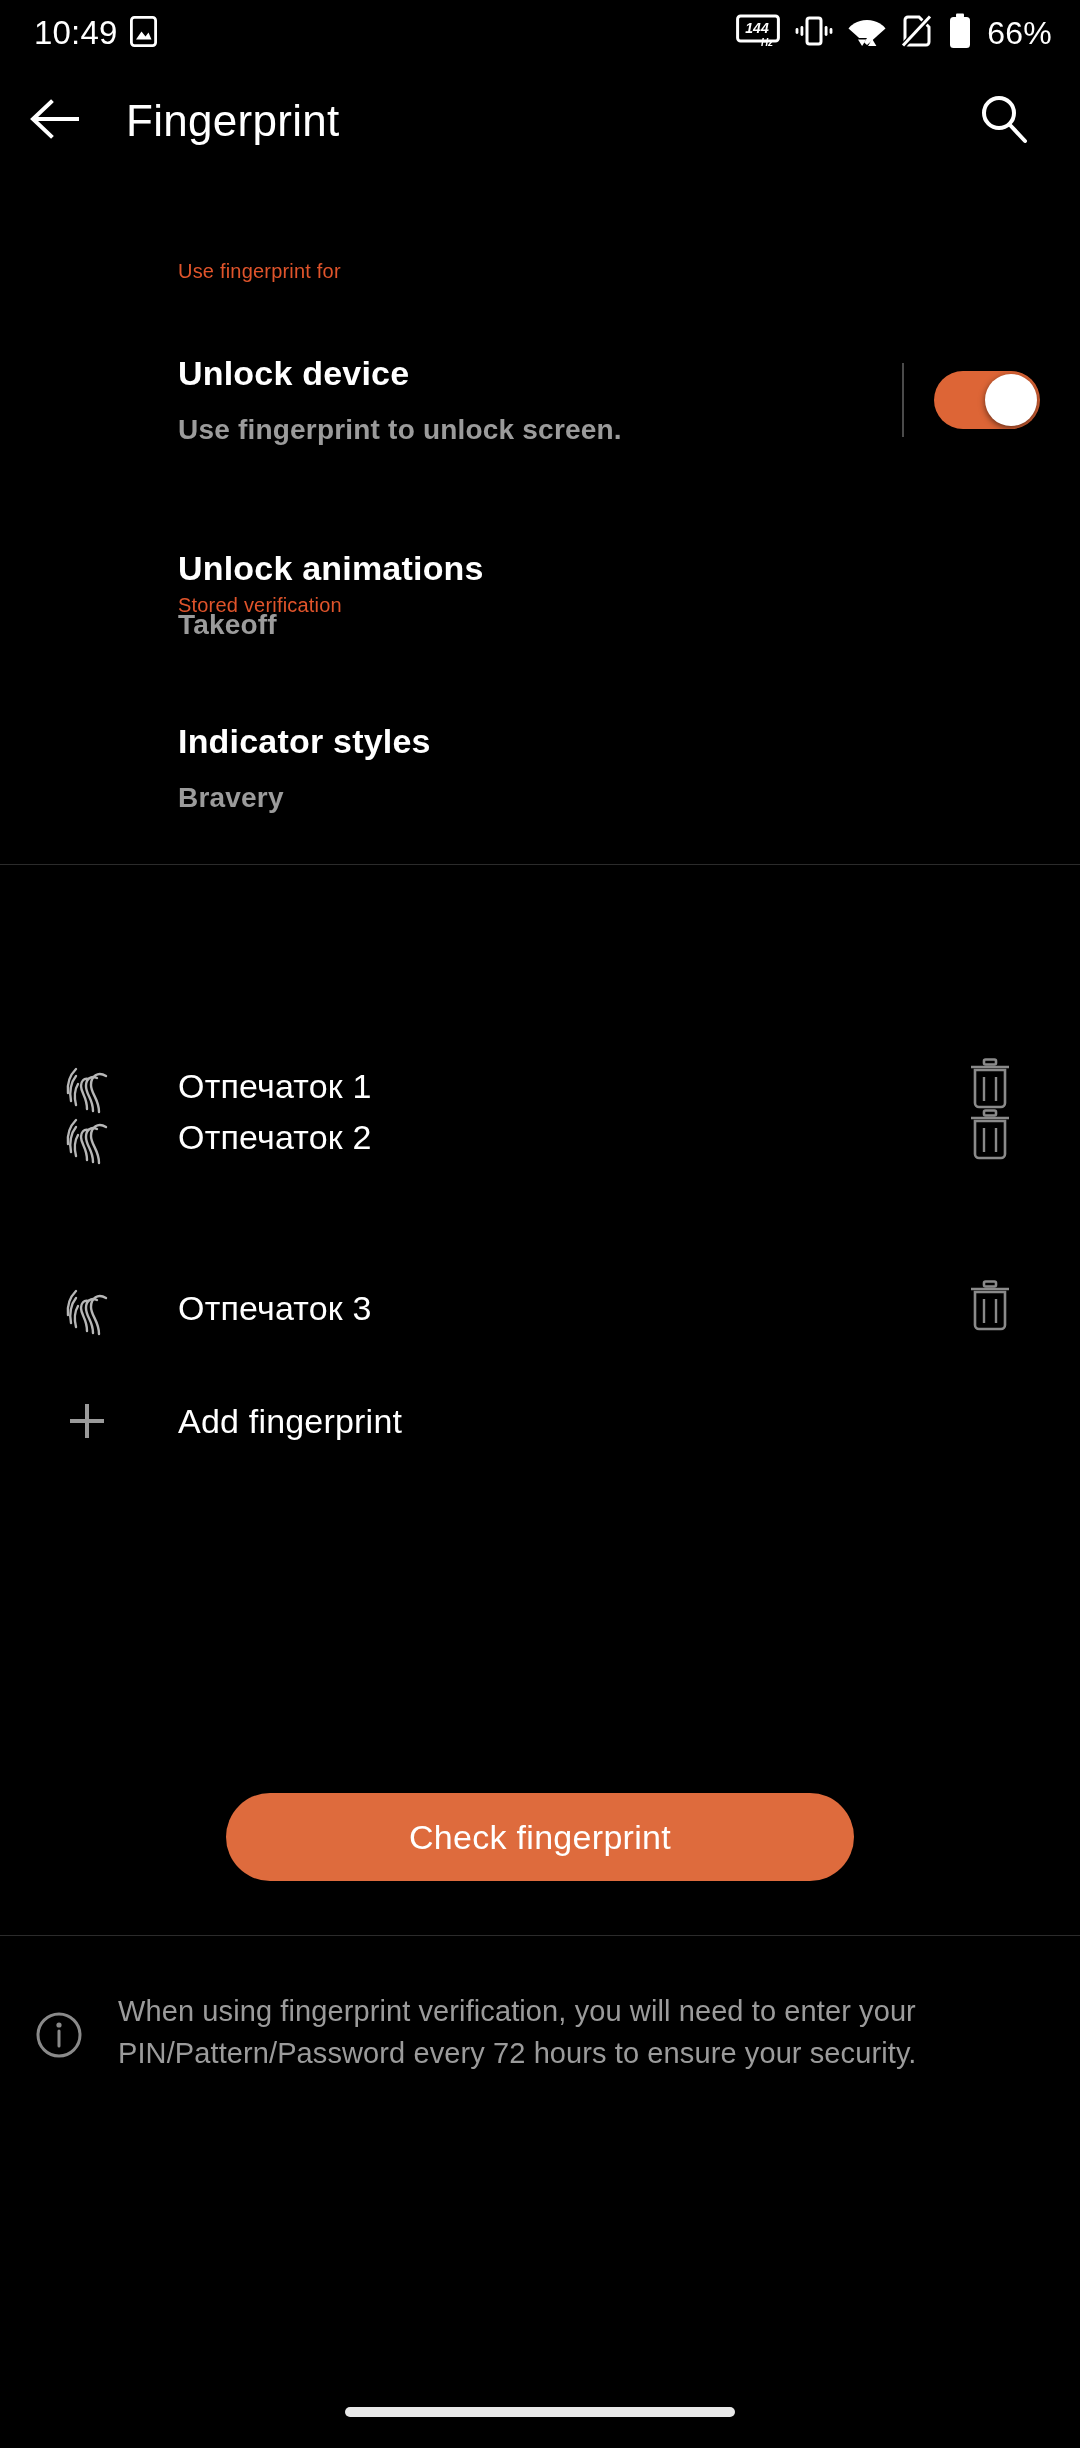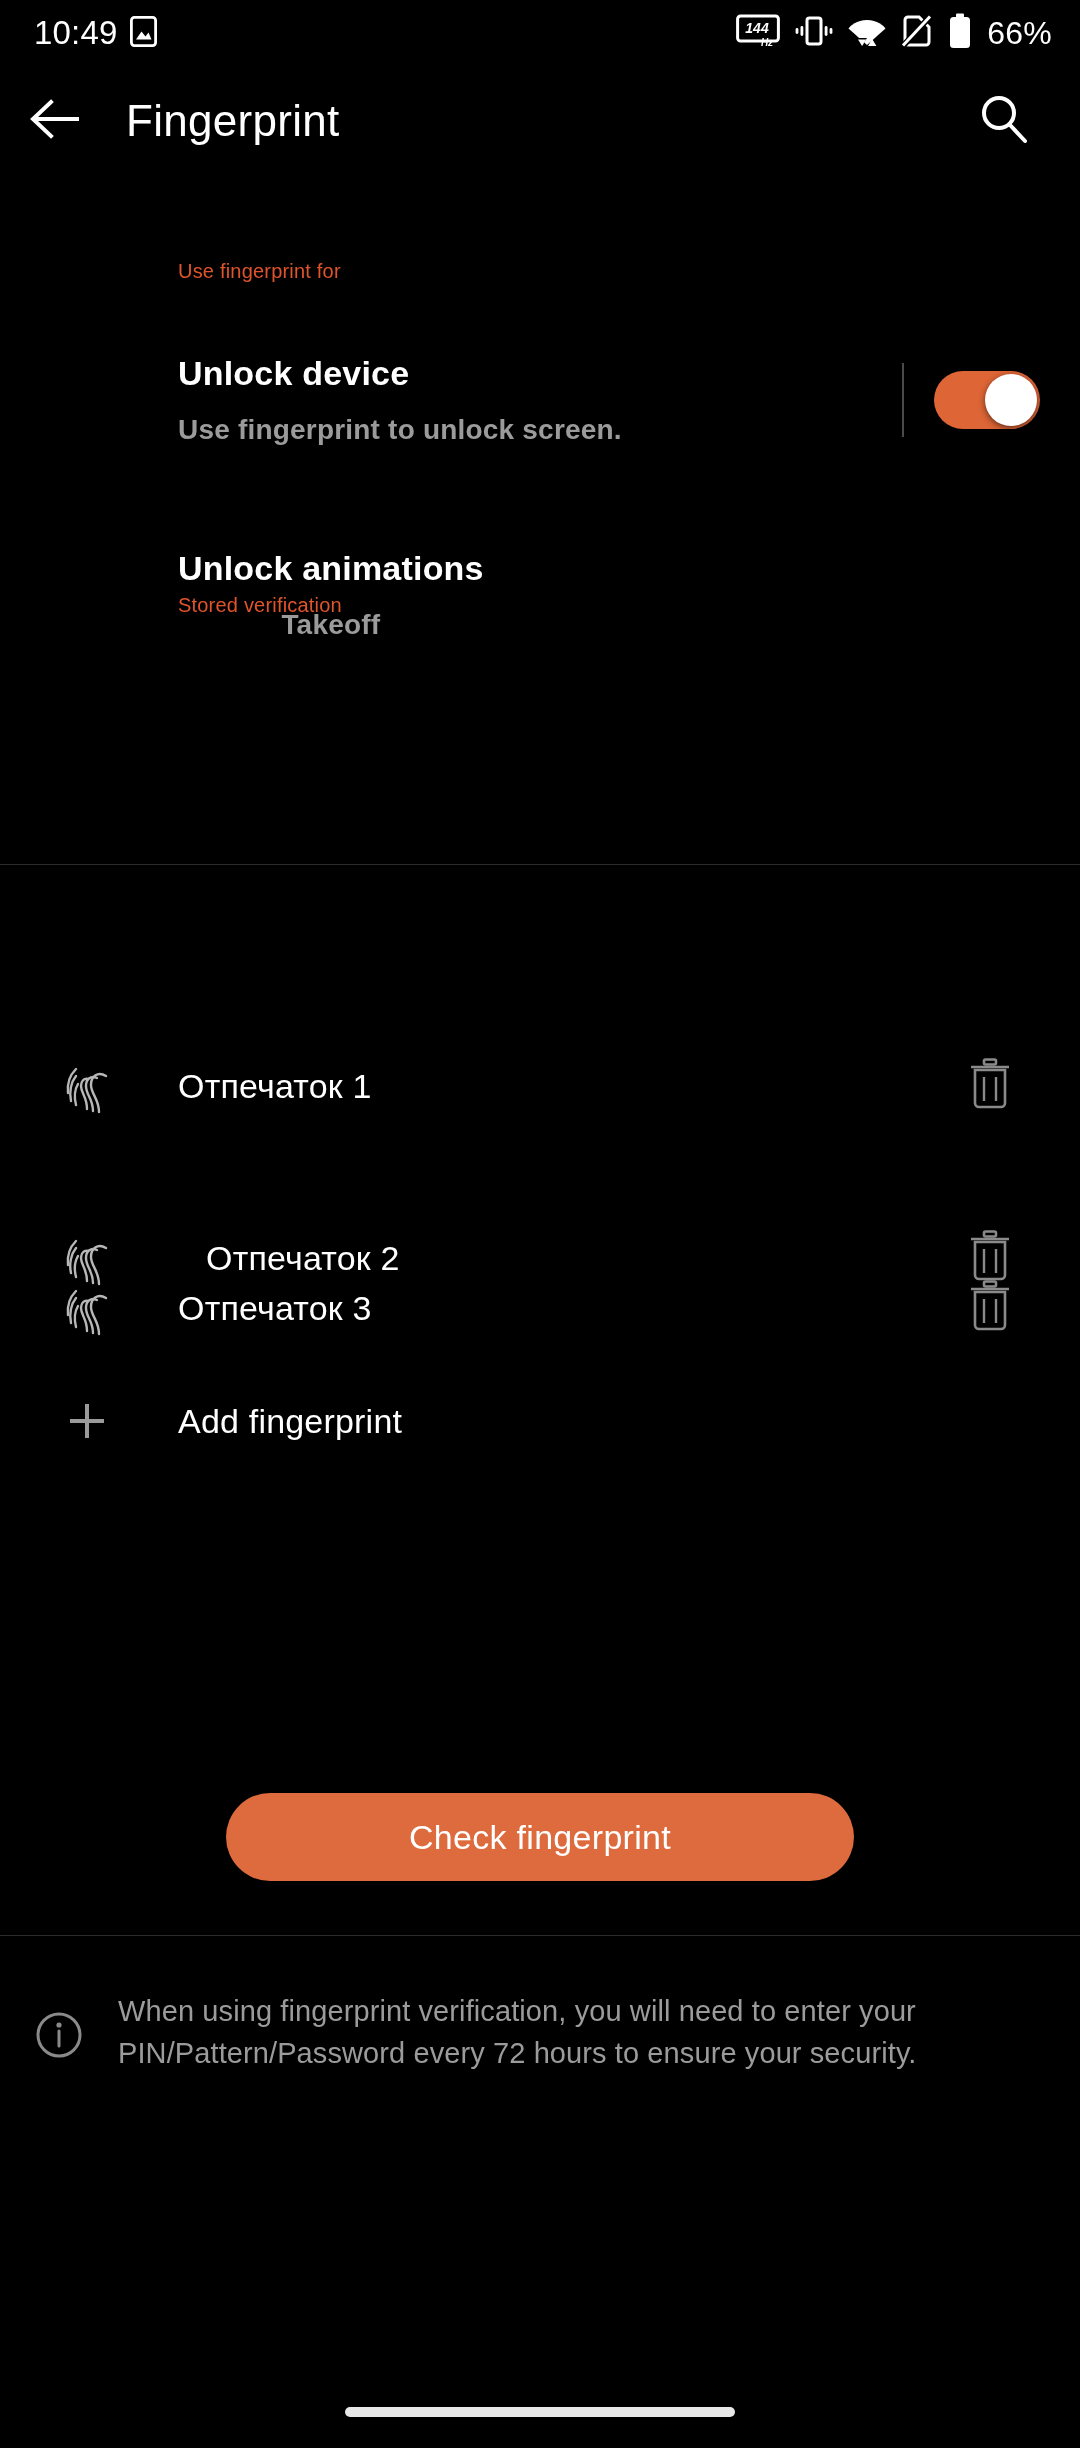--- a/index.html
+++ b/index.html
@@ -39,21 +39,21 @@
   #sec1head { position:absolute; top:260px; left:0; }
   #sec2head { position:absolute; top:594px; left:0; }
 
   
   .row {
     position:absolute; left:0; width:1080px;
     display:flex; align-items:center;font-weight:bold;
   }
   .row-text { padding-left:178px; }
   .row-title { color:#ffffff; font-size:34px; line-height:42px; letter-spacing:0.2px; }
-  .row-sub { color:#9b9b9b; font-size:28px; line-height:36px; margin-top:18px; letter-spacing:0.2px;text-align:center; }
+  .row-sub { color:#9b9b9b; font-size:28px; line-height:36px; margin-top:18px; letter-spacing:0.2px; }
 
   
   .toggle-wrap { position:absolute; right:40px; top:50%; transform:translateY(-50%);
                  display:flex; align-items:center; gap:30px; }
   .tg-divider { width:2px; height:74px; background:#4a4a4a; }
   .toggle {
     width:106px; height:58px; border-radius:29px; background:#dd6536;
     position:relative; box-shadow:0 2px 5px rgba(0,0,0,0.5);
   }
   .toggle .thumb {
@@ -187,20 +187,26 @@
     </div>
   </div>
 
   <div class="row" style="top:540px; height:110px;">
     <div class="row-text">
       <div class="row-title">Unlock animations</div>
       <div class="row-sub">Takeoff</div>
     </div>
   </div>
 
+  <div class="row" style="top:713px; height:110px;">
+    <div class="row-text">
+      <div class="row-title">Indicator styles</div>
+      <div class="row-sub">Bravery</div>
+    </div>
+  </div>
 
   <div class="hr" style="top:864px;"></div>
 
   <div class="sec-head" id="sec2head">Stored verification</div>
 
   <div class="fp-row" style="top:1030px;">
     <div class="fp-icon">
       <svg width="50" height="62" viewBox="0 0 50 62">
         <g fill="none" stroke="#b7b7b7" stroke-width="2.4" stroke-linecap="round">
           <path d="M25 54 C25 42 19 38 19 31 C19 26 22 23 26 24"></path>
@@ -219,21 +225,21 @@
           <rect x="17" y="1.5" width="12" height="5" rx="1.5" fill="none" stroke="#8a8a8a" stroke-width="2.6"></rect>
           <line x1="4" y1="9" x2="42" y2="9" stroke="#8a8a8a" stroke-width="2.6"></line>
           <path d="M8 12 h30 v33 a4 4 0 0 1 -4 4 h-22 a4 4 0 0 1 -4 -4 Z" fill="none" stroke="#8a8a8a" stroke-width="2.6"></path>
           <line x1="17" y1="19" x2="17" y2="43" stroke="#8a8a8a" stroke-width="2.4"></line>
           <line x1="29" y1="19" x2="29" y2="43" stroke="#8a8a8a" stroke-width="2.4"></line>
         </svg>
       </span>
     </div>
   </div>
 
-  <div class="fp-row" style="top:1202px;gap:28px;">
+  <div class="fp-row" style="top:1081px;">
     <div class="fp-icon">
       <svg width="50" height="62" viewBox="0 0 50 62">
         <g fill="none" stroke="#b7b7b7" stroke-width="2.4" stroke-linecap="round">
           <path d="M25 54 C25 42 19 38 19 31 C19 26 22 23 26 24"></path>
           <path d="M31 56 C31 44 24 40 24 31 C24 24 29 20 35 23"></path>
           <path d="M37 57 C37 44 29 39 29 30 C29 21 36 16 44 21"></path>
           <path d="M14 50 C12 42 13 34 16 29"></path>
           <path d="M9 46 C7 37 9 27 14 21"></path>
           <path d="M6 38 C5 29 8 20 14 14"></path>
         </g>

